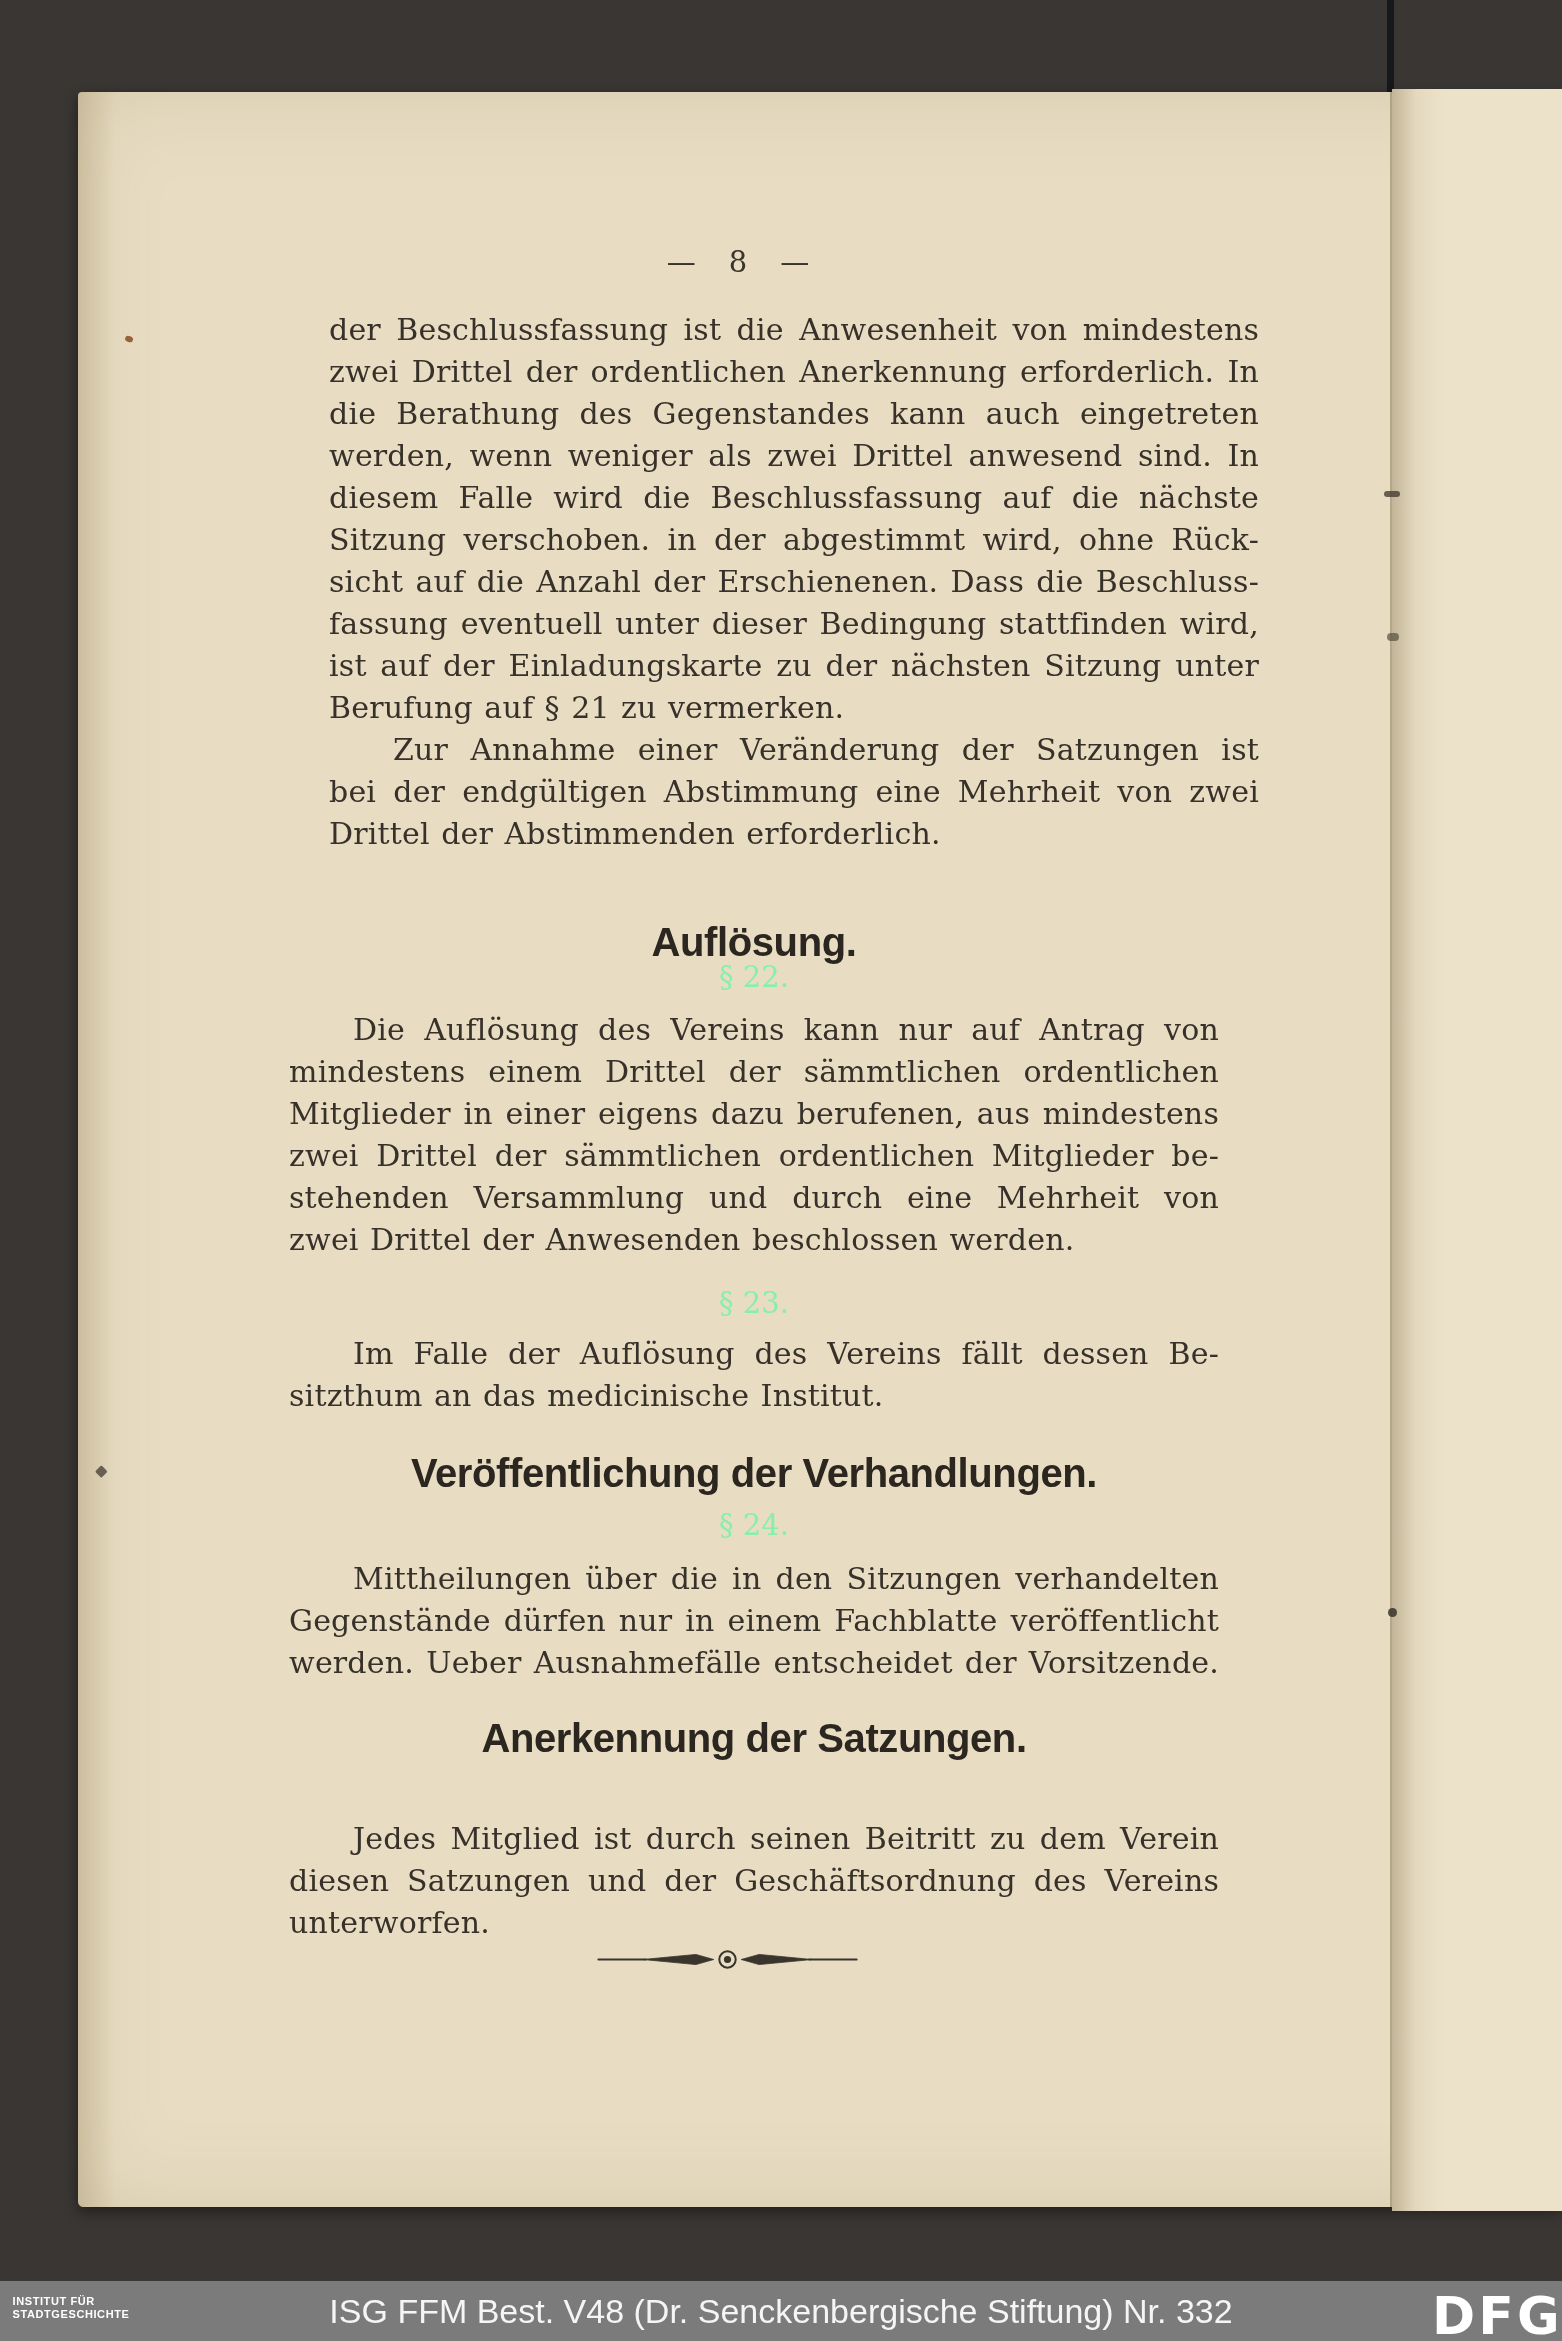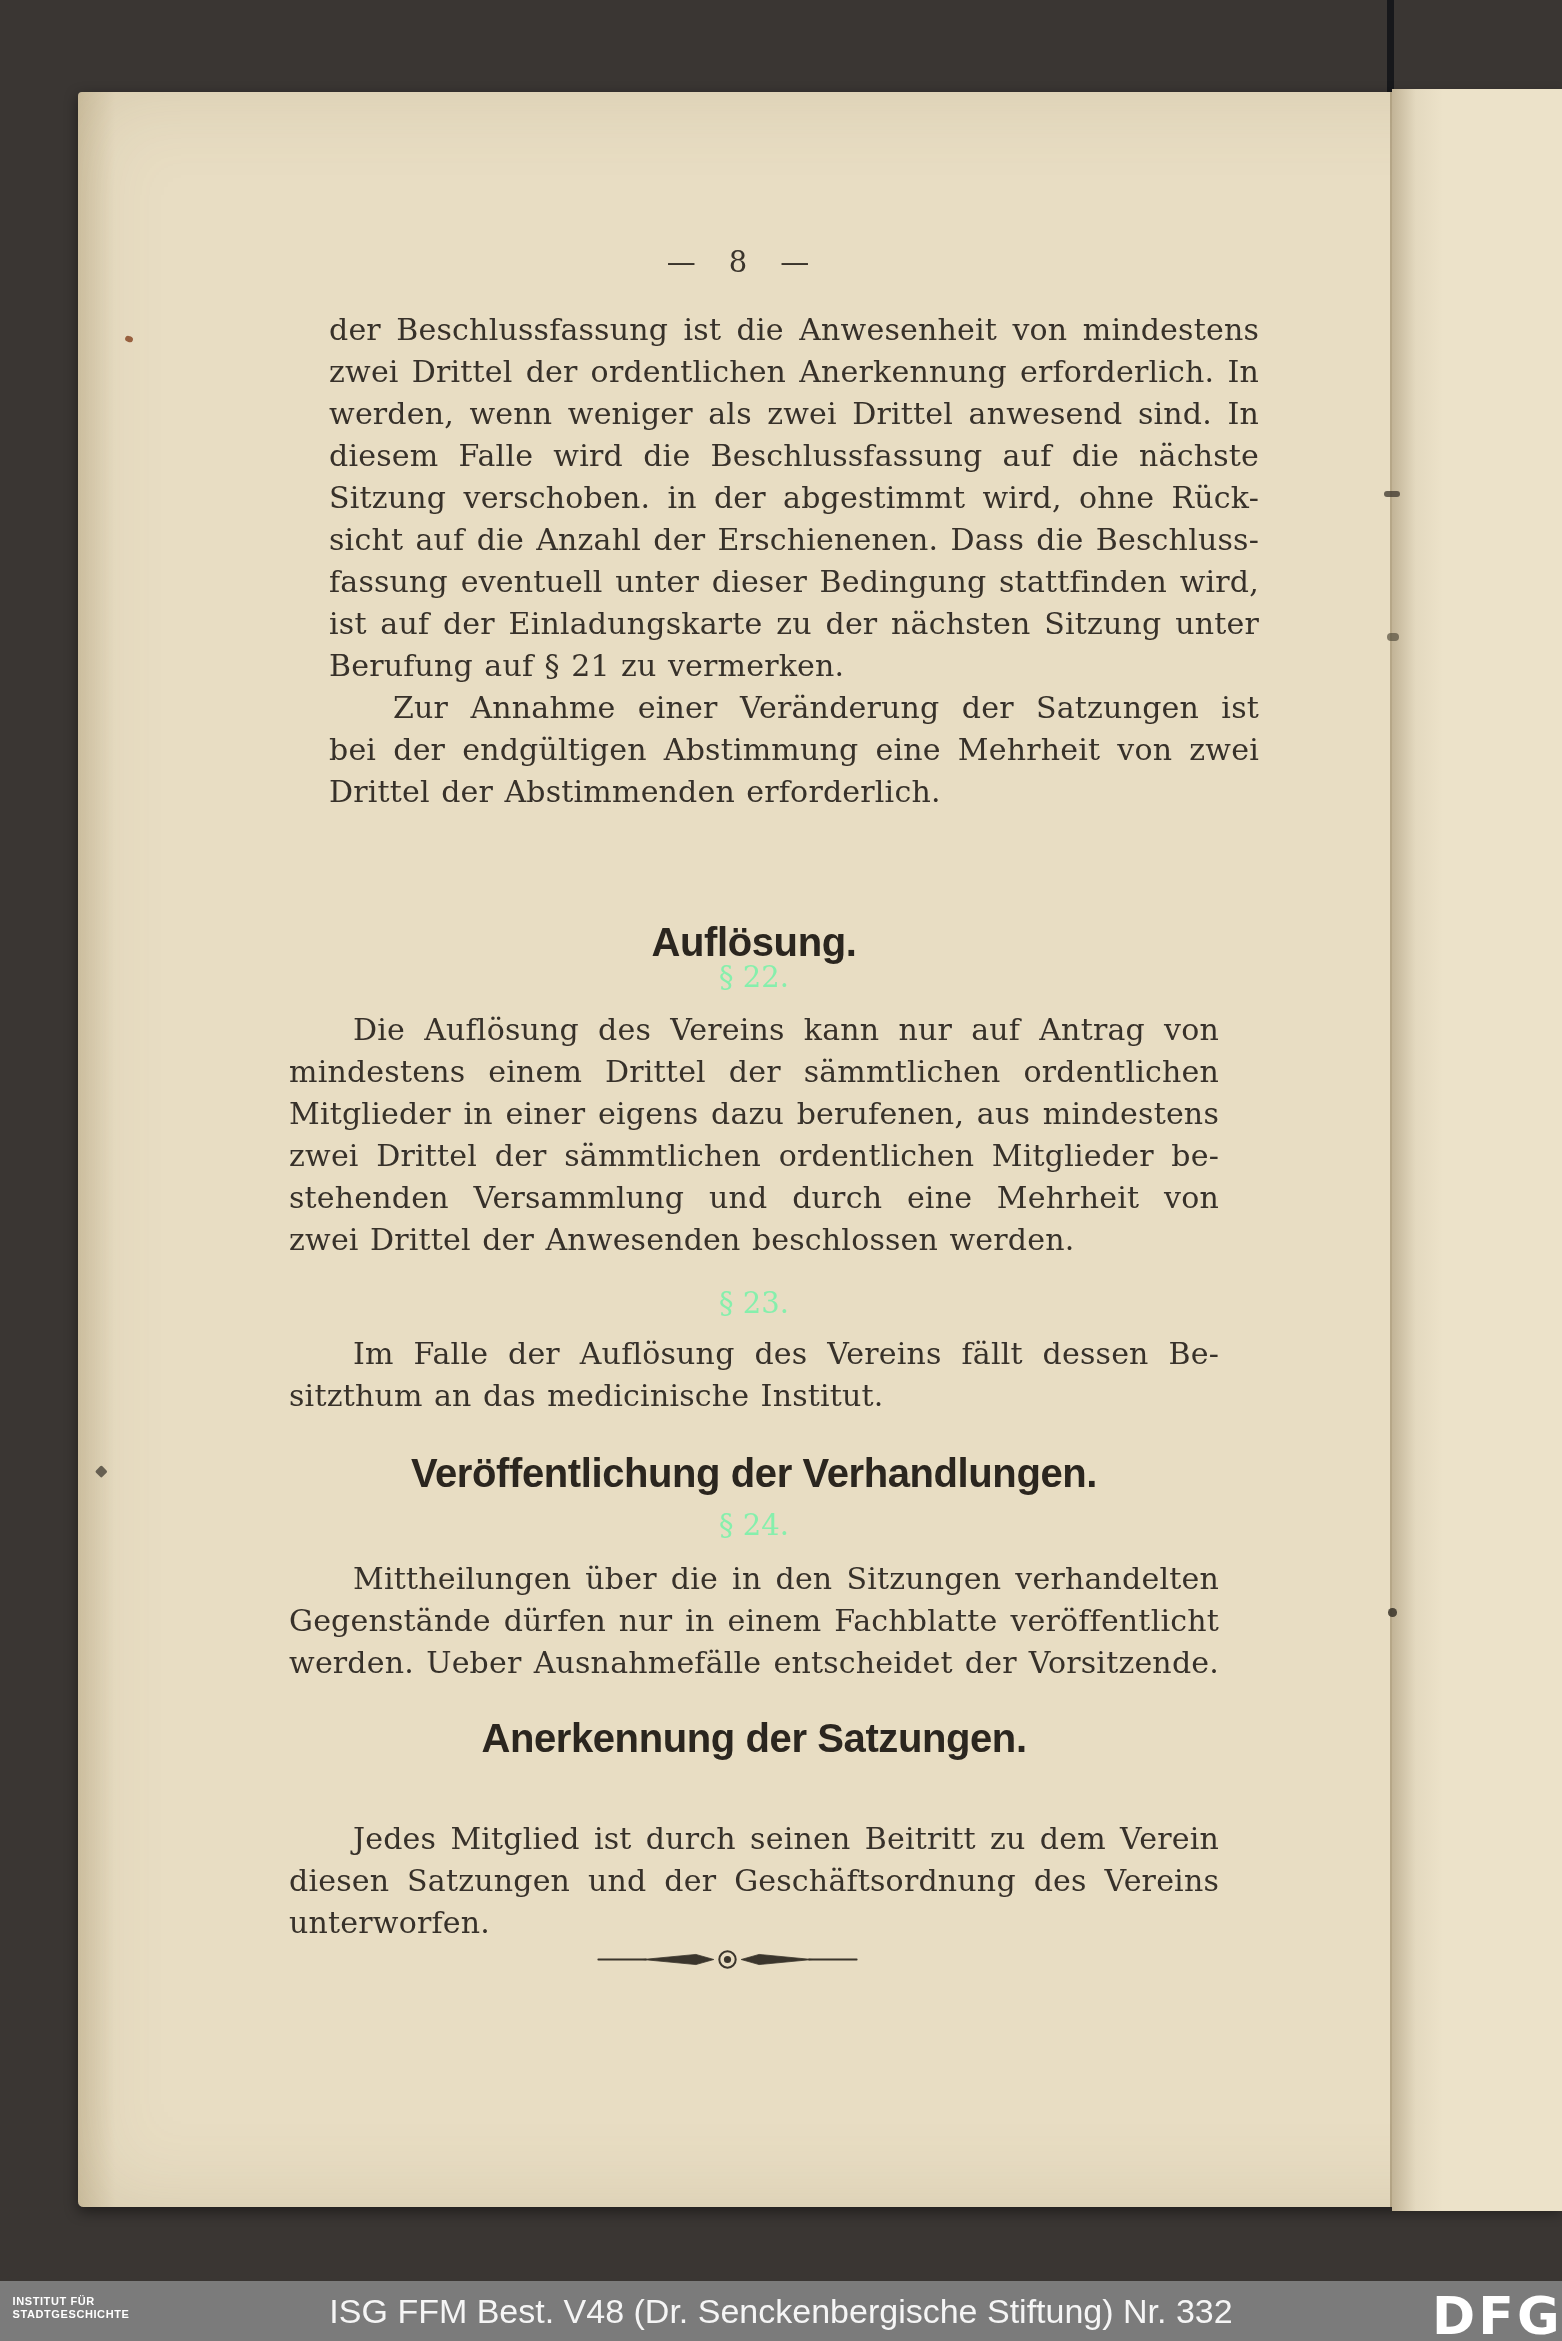--- a/index.html
+++ b/index.html
@@ -63,20 +63,21 @@
 
   <div class="page-number-row">
     <span>—</span>
     <span>8</span>
     <span>—</span>
   </div>
 
   <div class="para" style="top:309px;margin-left:40px;">
     <div class="tl">der Beschlussfassung ist die Anwesenheit von mindestens</div>
     <div class="tl">zwei Drittel der ordentlichen Anerkennung erforderlich.  In</div>
+    <div class="tl">die Berathung des Gegenstandes kann auch eingetreten</div>
     <div class="tl">werden, wenn weniger als zwei Drittel anwesend sind.  In</div>
     <div class="tl">diesem Falle wird die Beschlussfassung auf die nächste</div>
     <div class="tl">Sitzung verschoben. in der abgestimmt wird, ohne Rück-</div>
     <div class="tl">sicht auf die Anzahl der Erschienenen.  Dass die Beschluss-</div>
     <div class="tl">fassung eventuell unter dieser Bedingung stattfinden wird,</div>
     <div class="tl">ist auf der Einladungskarte zu der nächsten Sitzung unter</div>
     <div class="tl last">Berufung auf § 21 zu vermerken.</div>
     <div class="tl ind">Zur Annahme einer Veränderung der Satzungen ist</div>
     <div class="tl">bei der endgültigen Abstimmung eine Mehrheit von zwei</div>
     <div class="tl last">Drittel der Abstimmenden erforderlich.</div>

